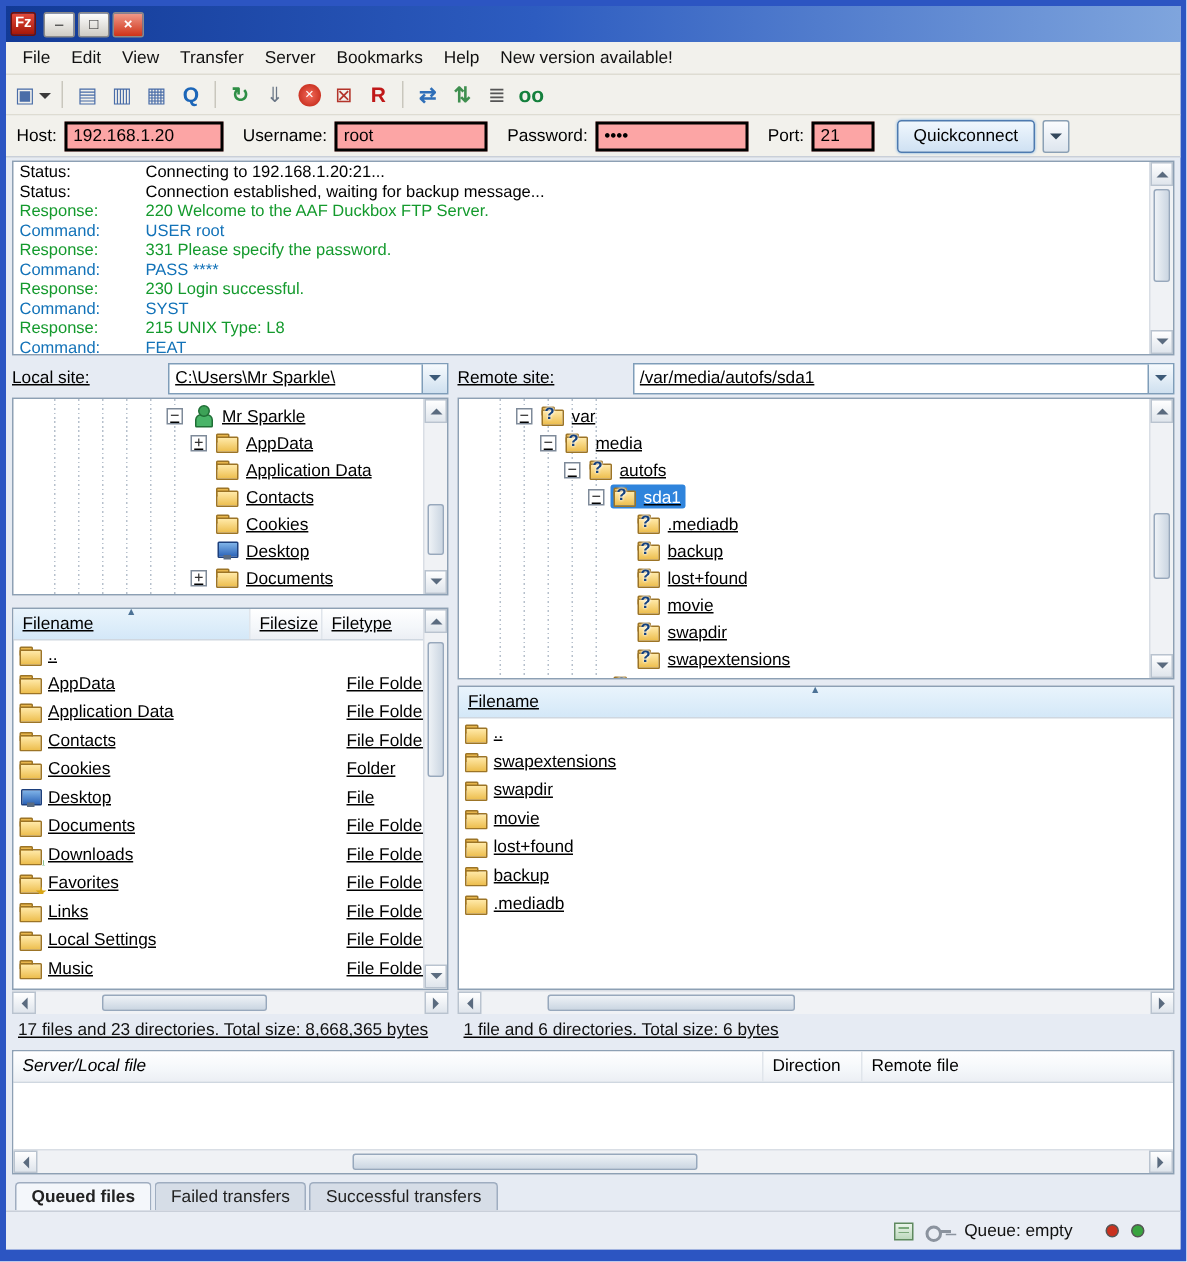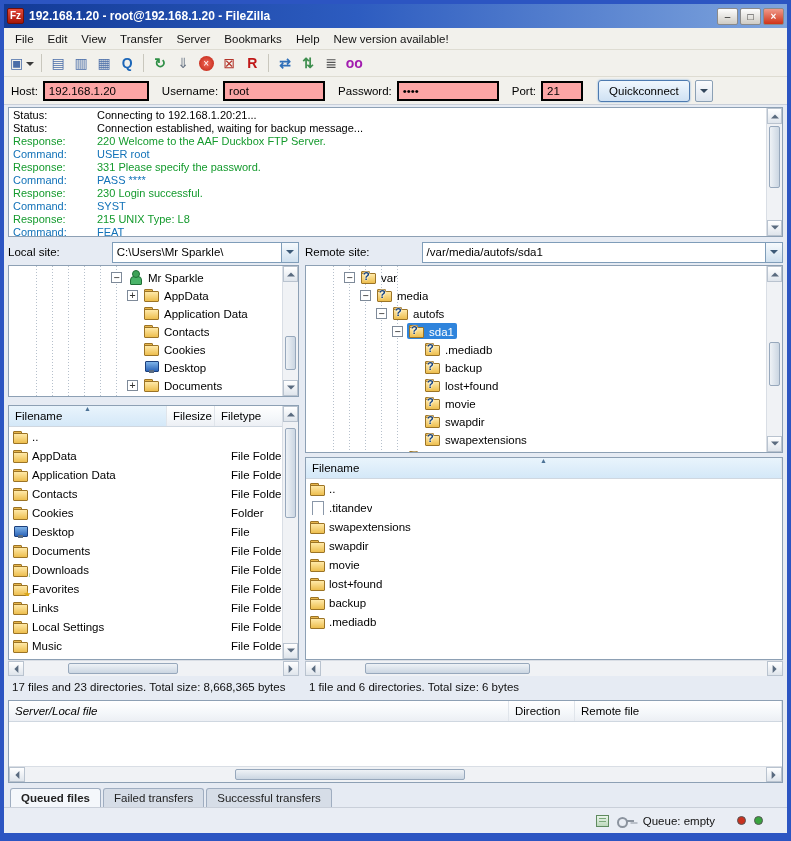--- a/index.html
+++ b/index.html
@@ -62,21 +62,21 @@
   .sb-arrow::after { content: ""; position: absolute; left: 50%; top: 50%; border: 4px solid transparent; }
   .sb-arrow.up::after { transform: translate(-50%, -70%); border-bottom-color: #5a6b7f; }
   .sb-arrow.down::after { transform: translate(-50%, -30%); border-top-color: #5a6b7f; }
   .sb-arrow.left::after { transform: translate(-70%, -50%); border-right-color: #5a6b7f; }
   .sb-arrow.right::after { transform: translate(-30%, -50%); border-left-color: #5a6b7f; }
   .sb-thumb { position: absolute; left: 2px; right: 2px; background: linear-gradient(90deg, #eef2f6, #cbd6e2);
     border: 1px solid #97a8bc; border-radius: 2px; }
   .sb-thumb-h { position: absolute; top: 2px; bottom: 2px; background: linear-gradient(#eef2f6, #cbd6e2);
     border: 1px solid #97a8bc; border-radius: 2px; }
   
-  .main { flex: 1; display: flex; padding: 0 4px; min-height: 0; }
+  .main { flex: 1; display: flex; padding: 0 4px; min-height: 0; text-decoration: underline; }
   .col { display: flex; flex-direction: column; min-width: 0; }
   .col.left { width: 291px; flex: none; }
   .col-gap { width: 6px; flex: none; }
   .col.right { flex: 1; }
   .site-row { height: 26px; flex: none; display: flex; align-items: center; gap: 4px; font-size: 11.5px; }
   .combo { flex: 1; height: 21px; border: 1px solid #7f9db9; background: #fff; display: flex; min-width: 0; margin-left: 48px; }
   .combo-val { flex: 1; padding: 3px 4px; font-size: 11.5px; white-space: nowrap; overflow: hidden; }
   .combo-btn { width: 17px; flex: none; border-left: 1px solid #7f9db9;
     background: linear-gradient(#f6fafd, #cfe0ef); position: relative; }
   .combo-btn::after { content: ""; position: absolute; left: 50%; top: 60%; transform: translate(-50%, -50%);
@@ -173,21 +173,20 @@
   .led-green { background: #39a43f; }
   .queue-text { color: #111; }
 </style>
 </head>
 <body>
 
 <div class="window">
 
   <div class="titlebar">
     <span class="app-logo">Fz</span>
-    <span class="title-text">192.168.1.20 - root@192.168.1.20 - FileZilla</span>
     <span class="win-btns">
       <span class="wbtn">–</span>
       <span class="wbtn">□</span>
       <span class="wbtn close">×</span>
     </span>
   </div>
 
   <div class="menubar">
       <span class="menu-item">File</span>
       <span class="menu-item">Edit</span>
@@ -237,21 +236,21 @@
       <span class="tb-btn">
         <span class="tb-glyph" style="color: rgb(47, 111, 184); font-weight: bold;">⇄</span>
       </span>
       <span class="tb-btn">
         <span class="tb-glyph" style="color: rgb(63, 143, 79); font-weight: bold;">⇅</span>
       </span>
       <span class="tb-btn">
         <span class="tb-glyph" style="color: rgb(85, 85, 85);">≣</span>
       </span>
       <span class="tb-btn">
-        <span class="tb-glyph" style="color: #a21caf; font-weight: bold;">oo</span>
+        <span class="tb-glyph" style="color: #15803d; font-weight: bold;">oo</span>
       </span>
     </div>
 
   <div class="quickbar">
     <span class="qb-label first">Host:</span>
     <input class="qc-input w-host" value="192.168.1.20" style="">
     <span class="qb-label">Username:</span>
     <input class="qc-input w-user" value="root" style="">
     <span class="qb-label">Password:</span>
     <input class="qc-input w-pass" value="••••" style="">
@@ -633,26 +632,20 @@
             </div>
           <div class="lv-body" id="remote-body">
               <div class="lv-row">
                 <span class="cell-name" style="flex: 1 1 0%;">
                   <span class="ficon t-folder-up is-folder"></span>
                   <span class="fname">..</span>
                 </span>
               </div>
               <div class="lv-row">
                 <span class="cell-name" style="flex: 1 1 0%;">
-                  <span class="ficon t-file"></span>
-                  <span class="fname">.titandev</span>
-                </span>
-              </div>
-              <div class="lv-row">
-                <span class="cell-name" style="flex: 1 1 0%;">
                   <span class="ficon t-folder is-folder"></span>
                   <span class="fname">swapextensions</span>
                 </span>
               </div>
               <div class="lv-row">
                 <span class="cell-name" style="flex: 1 1 0%;">
                   <span class="ficon t-folder is-folder"></span>
                   <span class="fname">swapdir</span>
                 </span>
               </div>

